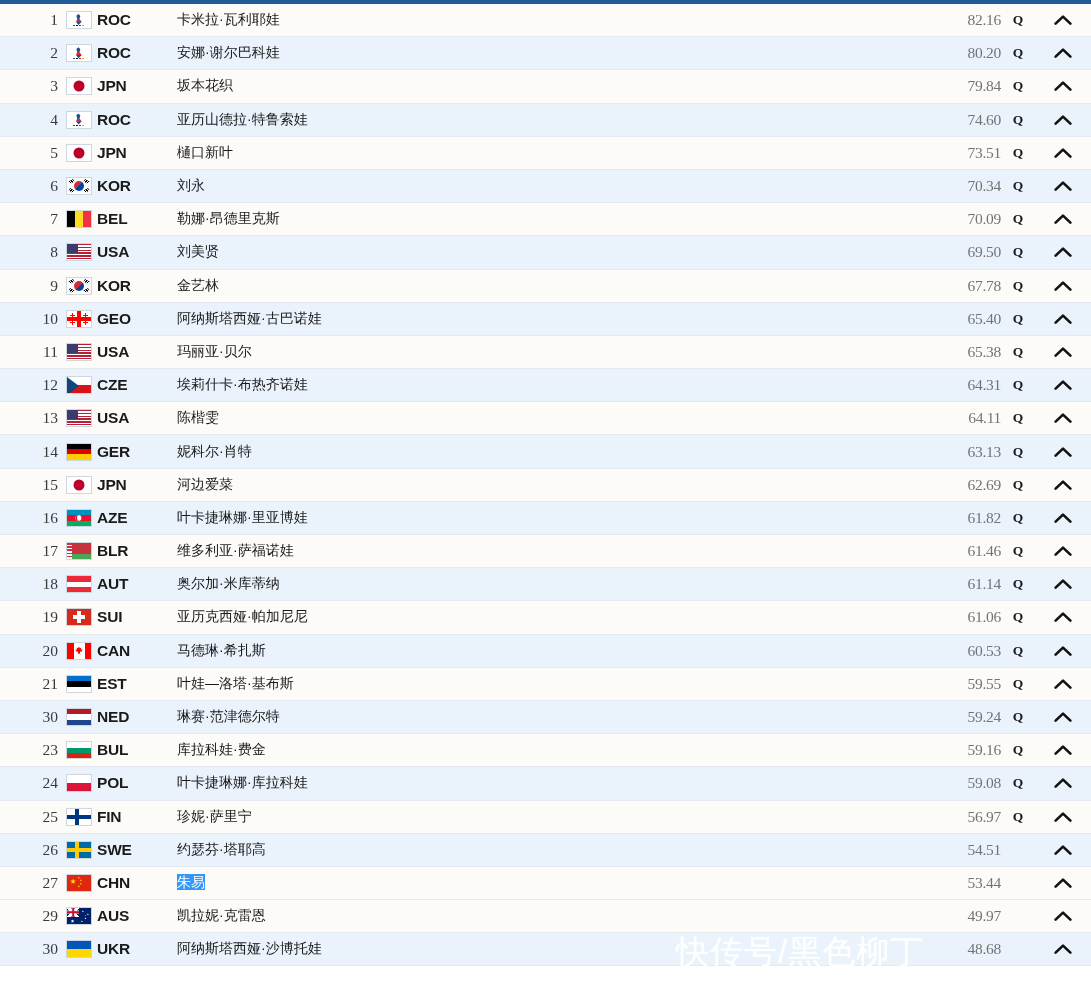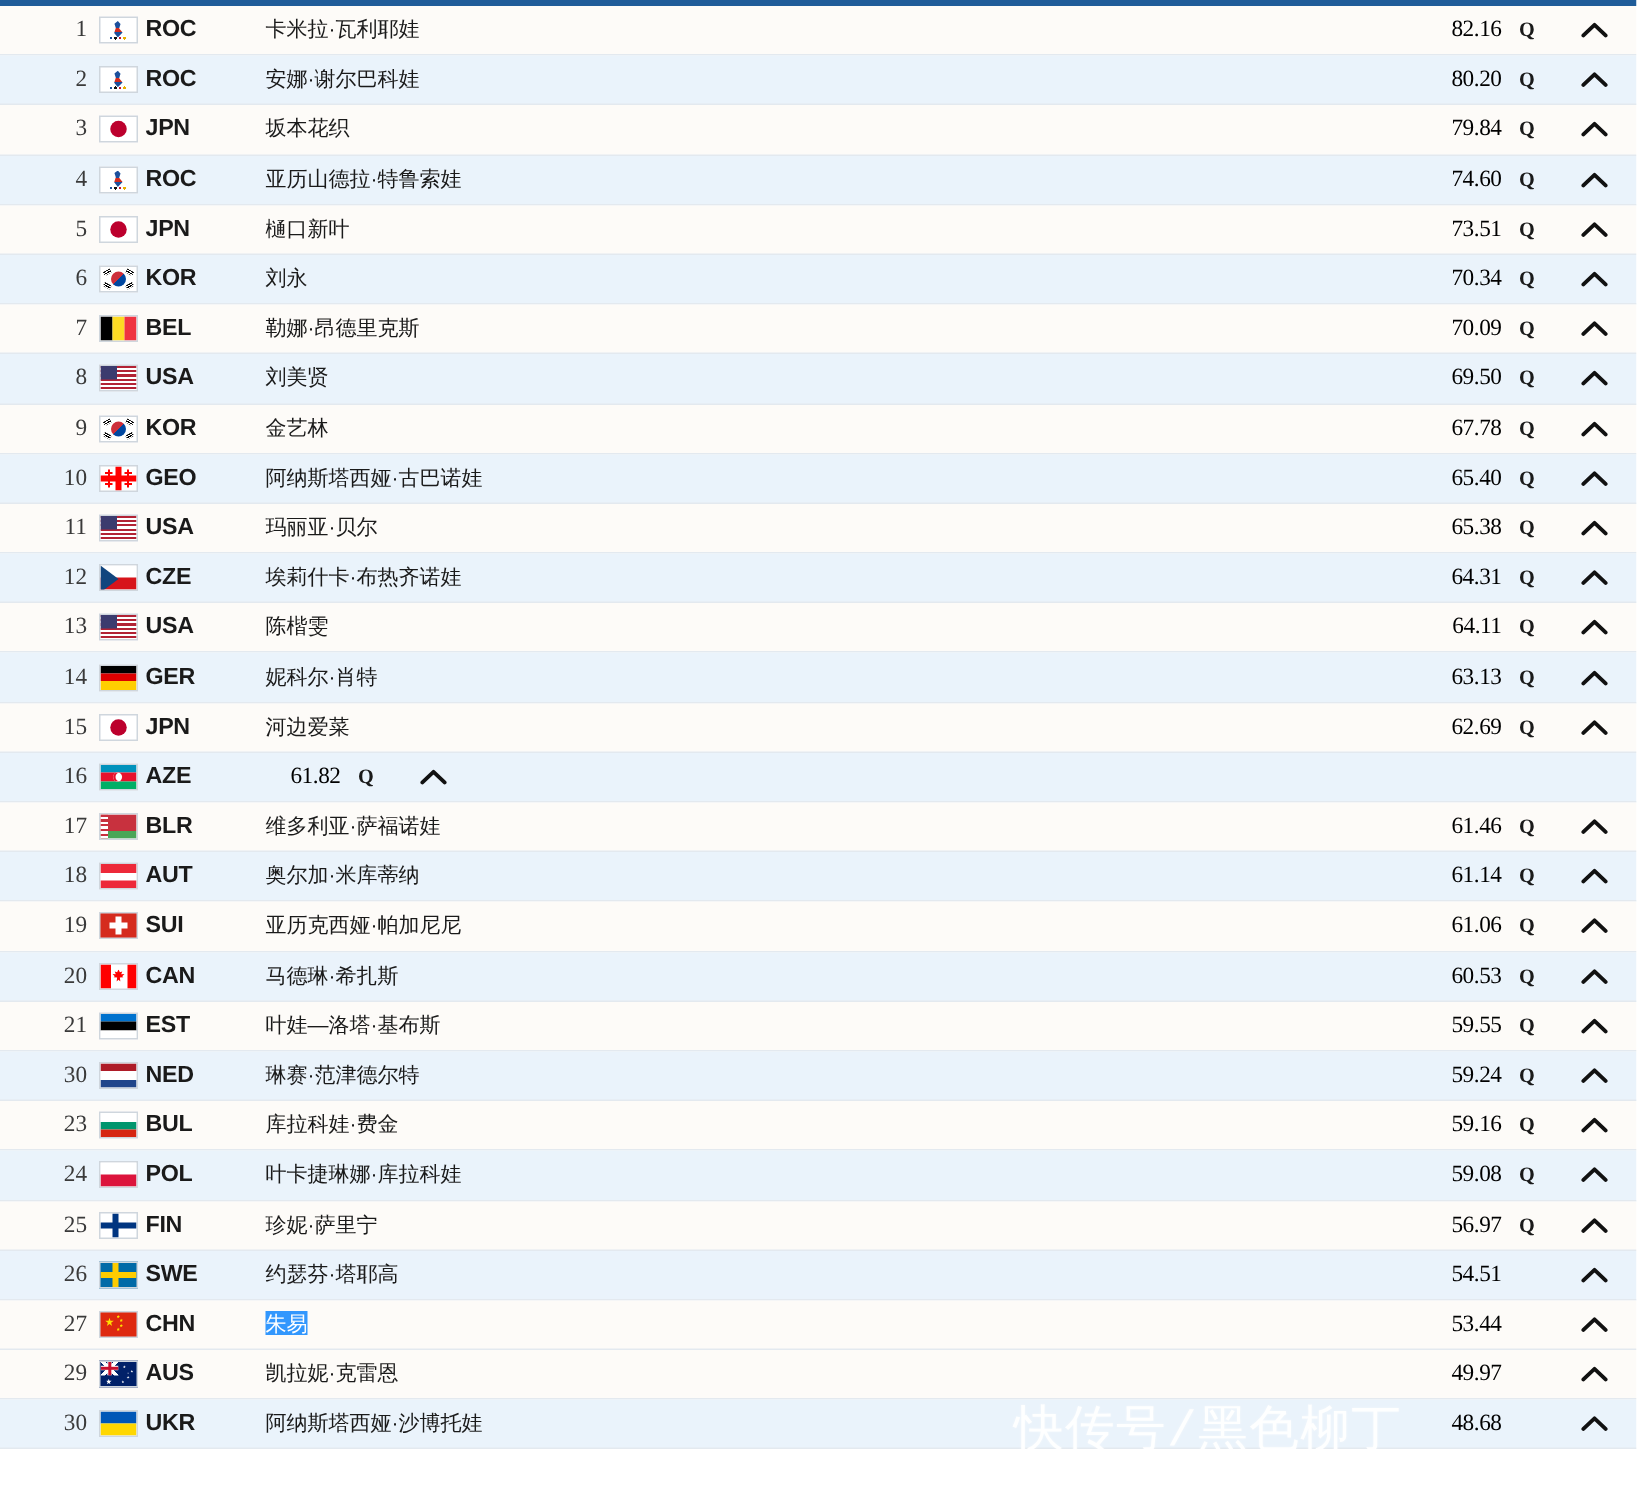--- a/index.html
+++ b/index.html
@@ -75,21 +75,21 @@
   }
   .athlete .sel {
     background: #3297fd;
     color: #ffffff;
   }
   .score {
     width: 78px;
     flex: 0 0 auto;
     text-align: right;
     font-size: 15.5px;
-    color: #000000;
+    color: #737373;
     font-family: "Liberation Serif", "DejaVu Serif", serif;
     letter-spacing: -0.3px;
   }
   .qual {
     width: 34px;
     flex: 0 0 auto;
     text-align: center;
     font-size: 13.5px;
     font-weight: bold;
     color: #1a1a1a;
@@ -229,21 +229,21 @@
   .f-AUS .sc3{right:4.5px;top:9px;width:2.2px;height:2.2px;}
   .f-AUS .sc4{right:8px;top:12px;width:2.2px;height:2.2px;}
   .f-AUS .sc5{right:5px;top:6.5px;width:1.4px;height:1.4px;}
 
   #watermark {
     position: absolute;
     left: 676px;
     top: 930px;
     font-size: 33px;
     color: rgba(255,255,255,0.92);
-    font-family: Liberation Mono, monospace;
+    font-family: Liberation Sans, sans-serif;
     letter-spacing: 1px;
     white-space: nowrap;
     pointer-events: none;
     text-shadow: 0 0 2px rgba(255,255,255,0.5);
   }
 </style>
 </head>
 <body>
 
 <div id="topbar"></div>
@@ -507,20 +507,21 @@
       <div class="rank">16</div>
       <div class="flag f-AZE">
         <span class="fl-stripes-h">
           <i class="s1"></i>
           <i class="s2"></i>
           <i class="s3"></i>
         </span>
         <span class="cres"></span>
       </div>
       <div class="noc">AZE</div>
+      <div class="athlete">叶卡捷琳娜·里亚博娃</div>
       <div class="score">61.82</div>
       <div class="qual">Q</div>
       <div class="expand">
         <svg width="18" height="12" viewBox="0 0 18 12" aria-hidden="true">
           <path d="M1.6 9.6 L9 2.6 L16.4 9.6" fill="none" stroke="#111" stroke-width="2.6" stroke-linecap="round" stroke-linejoin="round"></path>
         </svg>
       </div>
     </div>
     <div class="row">
       <div class="rank">17</div>

